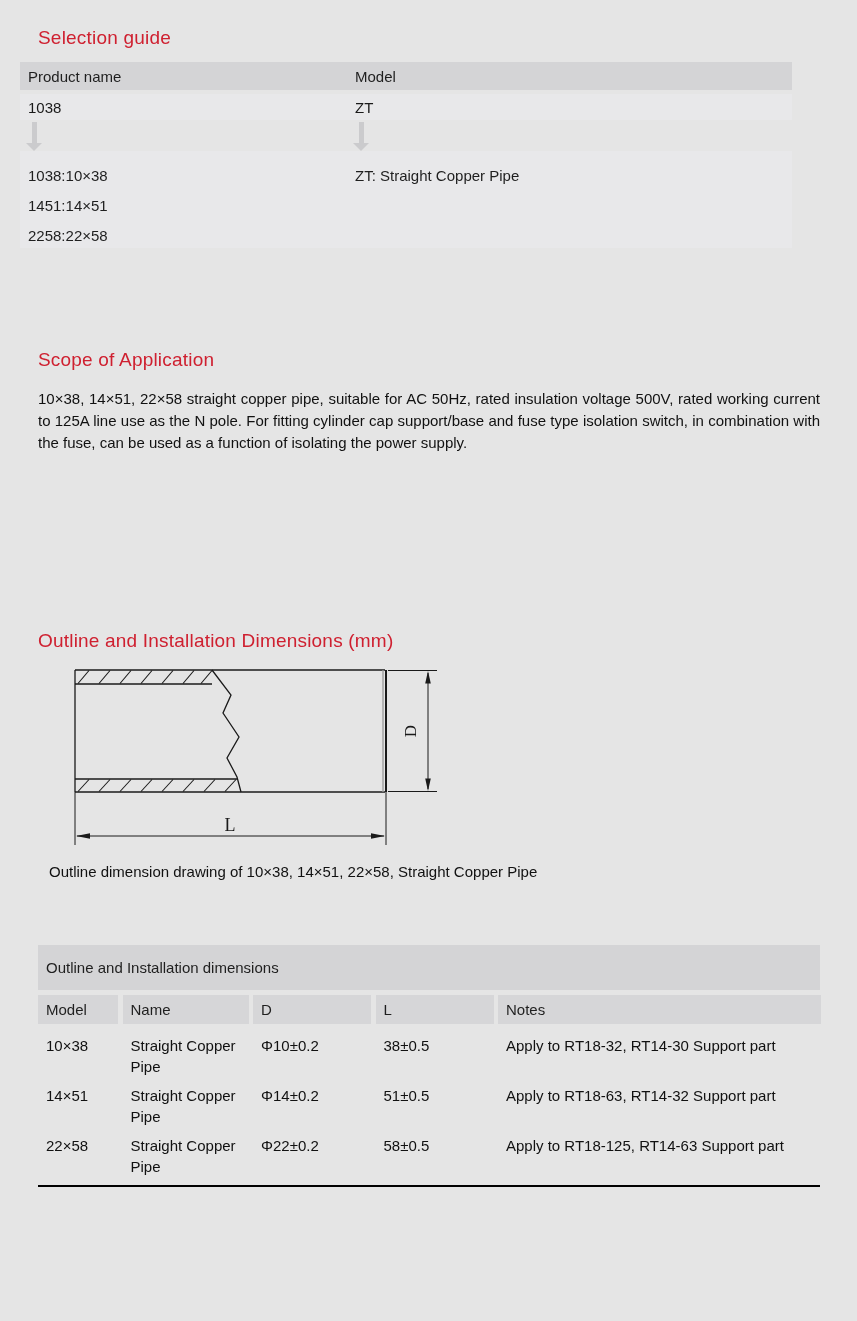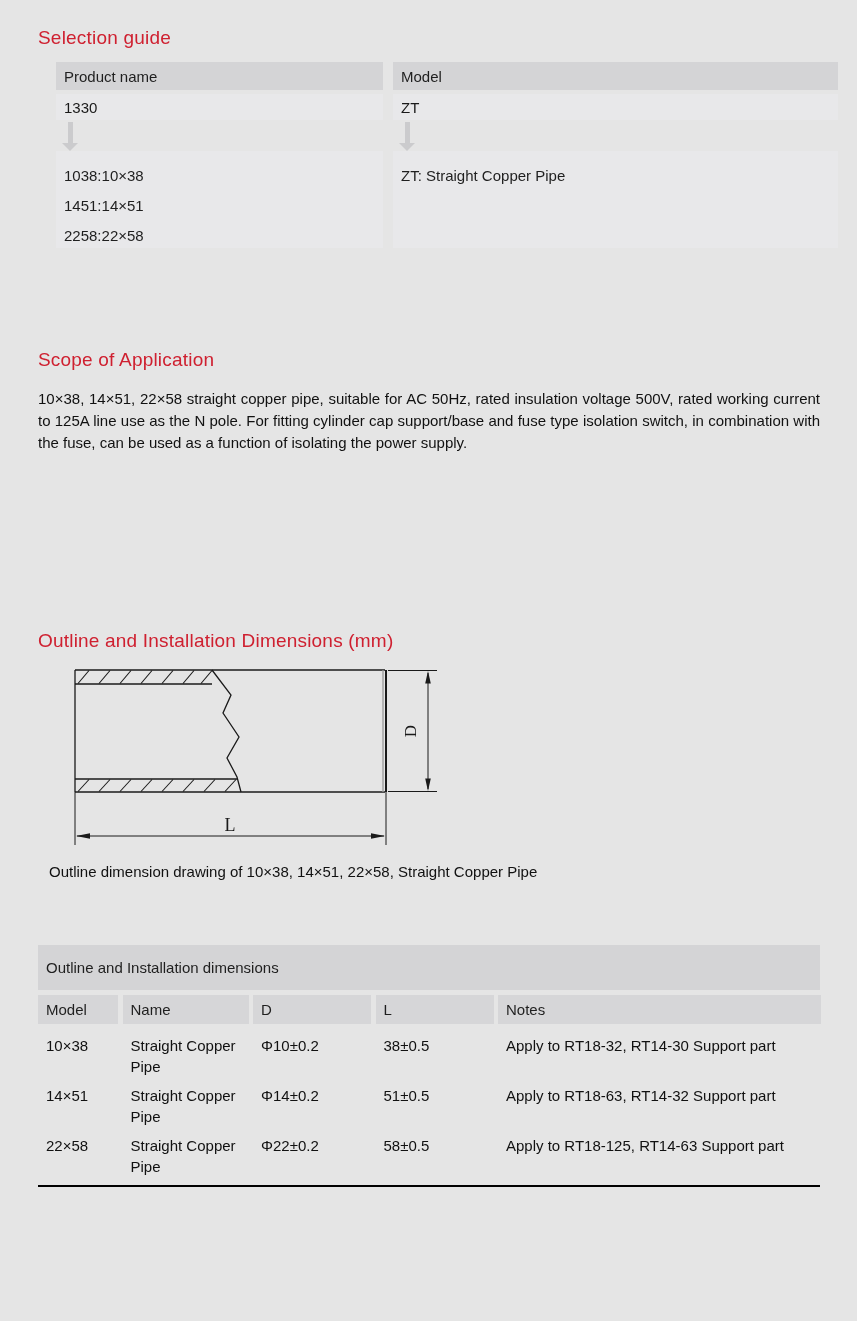--- a/index.html
+++ b/index.html
@@ -17,25 +17,24 @@
     position: absolute;
     left: 38px;
     font-size: 19px;
     font-weight: 400;
     color: #cf2030;
     letter-spacing: 0.2px;
   }
   
   .sel-table {
     position: absolute;
-    left: 56px; top: 62px;
+    left: 20px; top: 62px;
     width: 782px;
     display: grid;
     grid-template-columns: 327px 445px;
-    column-gap: 10px;
   }
   .sel-col { display: flex; flex-direction: column; }
   .sel-header {
     height: 28px;
     background: #d4d4d6;
     font-size: 15px;
     color: #1f1f1f;
     display: flex; align-items: center;
     padding-left: 8px;
   }
@@ -137,21 +136,21 @@
 </head>
 <body>
 
 <div class="page">
 
   <h2 class="red-heading" style="top:27px;">Selection guide</h2>
 
   <div class="sel-table">
     <div class="sel-col">
       <div class="sel-header">Product name</div>
-      <div class="sel-value">1330</div>
+      <div class="sel-value">1038</div>
       <div class="down-arrow">
         <div class="stem"></div>
           <div class="head"></div>
       </div>
       <div class="sel-detail">
         <div class="line">1038:10×38</div>
         <div class="line">1451:14×51</div>
         <div class="line">2258:22×58</div>
       </div>
     </div>

